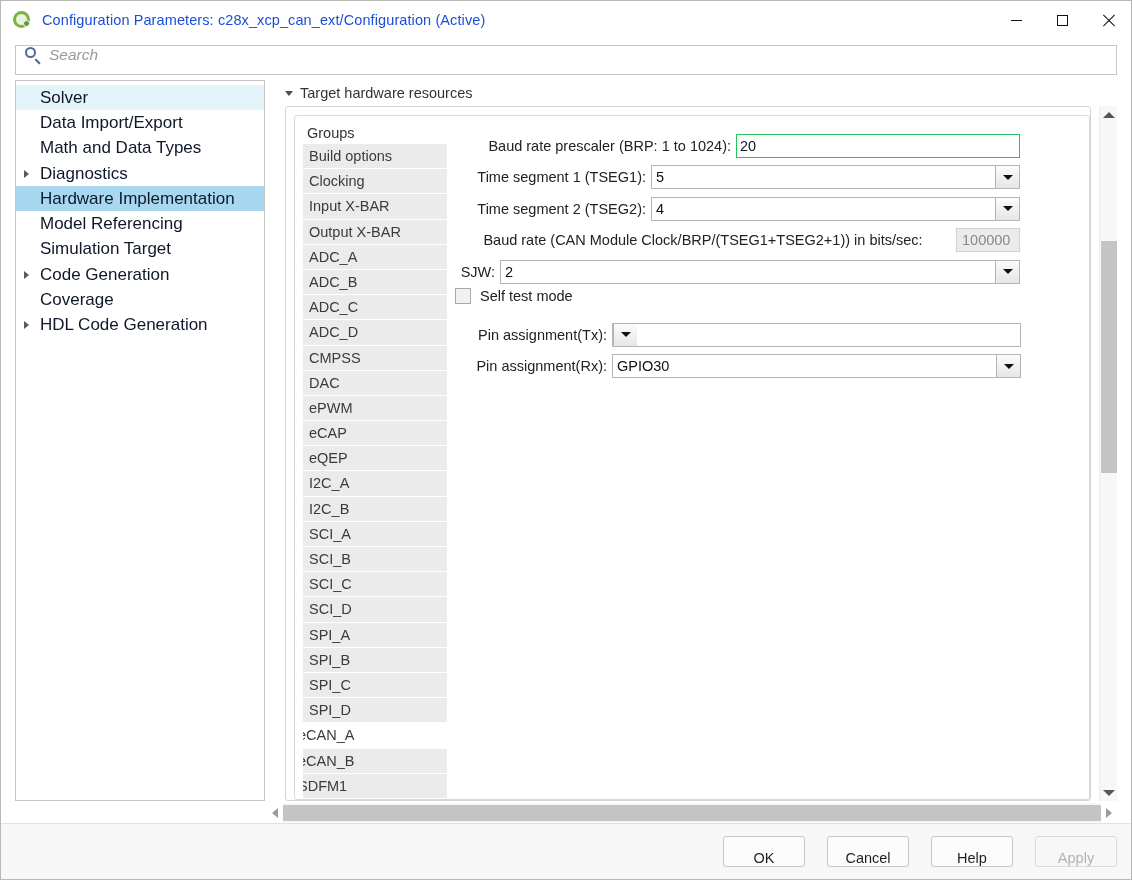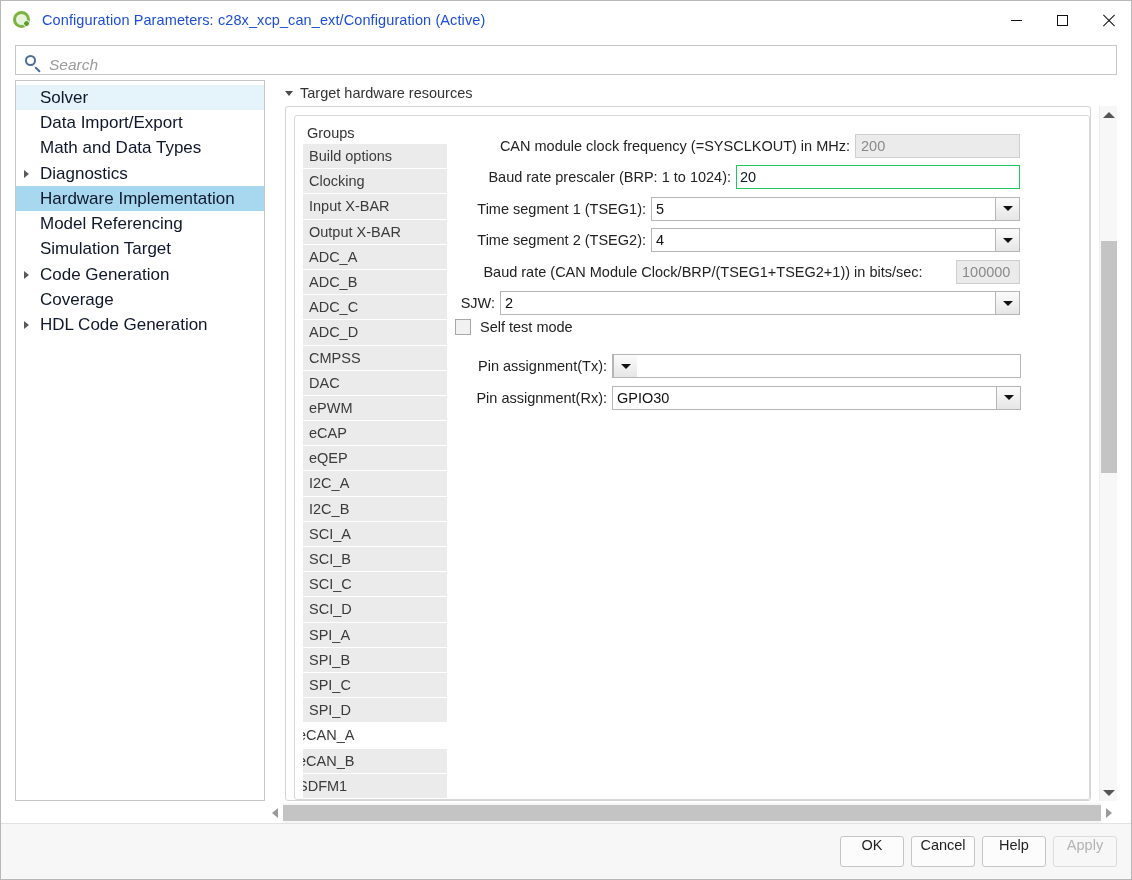--- a/index.html
+++ b/index.html
@@ -67,21 +67,21 @@
 
   
   .searchrow {
     flex: 0 0 41px; height: 41px;
     padding: 0 14px 0 14px;
     display: flex; align-items: center;
   }
   .searchbox {
     flex: 1 1 auto; height: 30px;
     border: 1px solid #c6c6c6; background: #ffffff;
-    display: flex; align-items: flex-end;
+    display: flex; align-items: flex-start;
     padding-left: 7px;
   }
   .search-icon { flex: 0 0 20px; width: 20px; height: 20px; position: relative; margin-right: 6px; }
   .search-icon .circ {
     position: absolute; left: 2px; top: 1px;
     width: 11px; height: 11px; border-radius: 50%;
     border: 2.2px solid #4a6d96;
   }
   .search-icon .hand {
     position: absolute; left: 12px; top: 12px;
@@ -304,26 +304,26 @@
 
   
   .footer {
     flex: 0 0 56px; height: 56px;
     border-top: 1px solid #e2e2e2;
     background: #f7f7f7;
     display: flex; align-items: center; justify-content: flex-end;
     padding-right: 14px;
   }
   .btn {
-    width: 64px; height: 31px;
-    margin-left: 7px;
+    width: 82px; height: 31px;
+    margin-left: 22px;
     border: 1px solid #c6c6c6; border-radius: 3px;
     background: #fcfcfc;
     font-size: 14.5px; color: #1f1f1f;
-    display: flex; align-items: flex-start; justify-content: center;
+    display: flex; align-items: flex-end; justify-content: center;
   }
   .btn.disabled { color: #b3b3b3; background: #f7f7f7; border-color: #dcdcdc; }
 </style>
 </head>
 <body>
 
 <div class="window">
 
   <div class="titlebar">
     <div class="app-icon">
@@ -442,26 +442,20 @@
                 <div class="gitem"><span>SPI_D</span></div>
                 <div class="gitem white clipped"><span>eCAN_A</span></div>
                 <div class="gitem clipped"><span>eCAN_B</span></div>
                 <div class="gitem clipped"><span>SDFM1</span></div>
               </div>
 
           </div>
 
           <div class="form" id="form">
               <div class="frow">
-                <div class="flabel" style="width: 400px; text-align: right;">CAN module clock frequency (=SYSCLKOUT) in MHz:</div>
-                <div class="finput disabled" style="width: 165px;">
-                  <span>200</span>
-                </div>
-              </div>
-              <div class="frow">
                 <div class="flabel" style="width: 281px; text-align: right;">Baud rate prescaler (BRP: 1 to 1024):</div>
                 <div class="finput" style="width: 284px;">
                   <span>20</span>
                 </div>
               </div>
               <div class="frow">
                 <div class="flabel" style="width: 196px; text-align: right;">Time segment 1 (TSEG1):</div>
                 <div class="combo" style="width: 369px;">
                   <div class="val">5</div>
                   <div class="arrowbtn">

